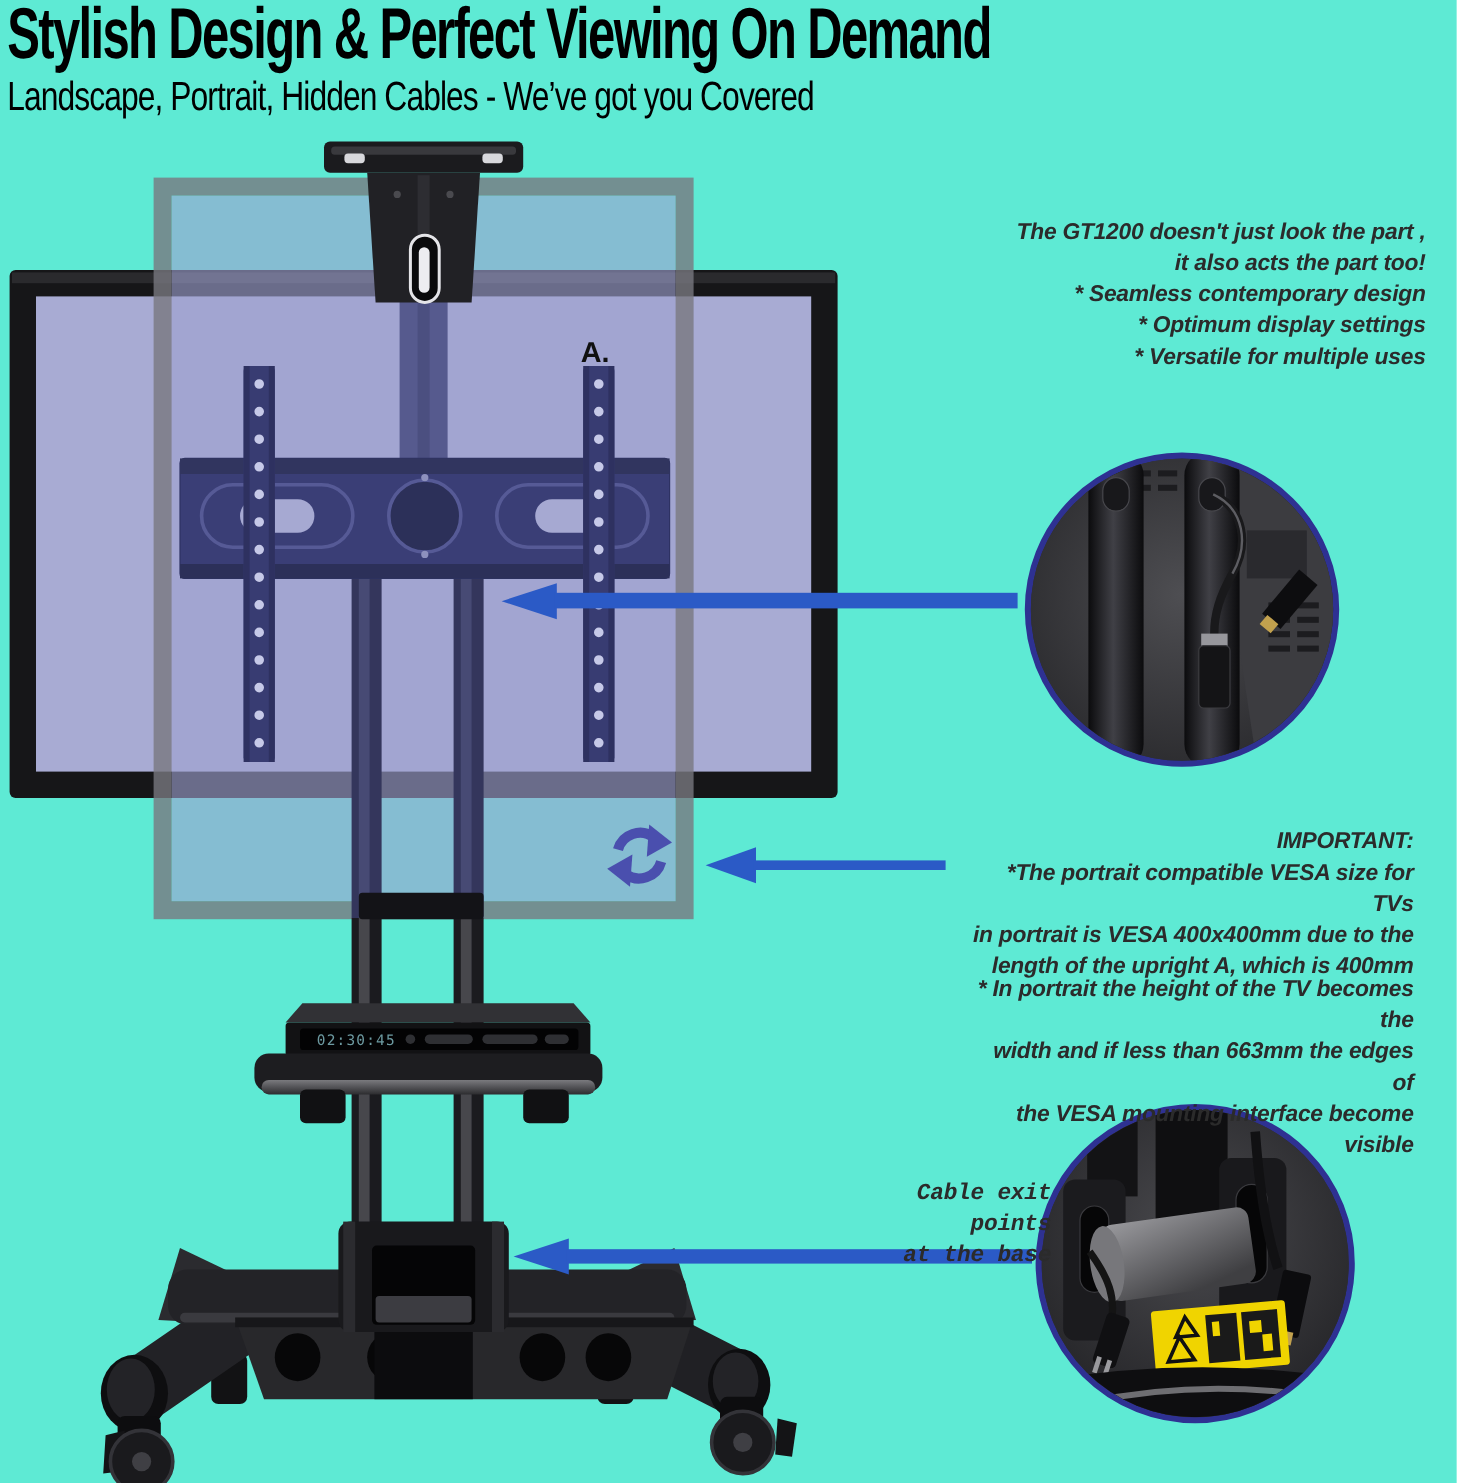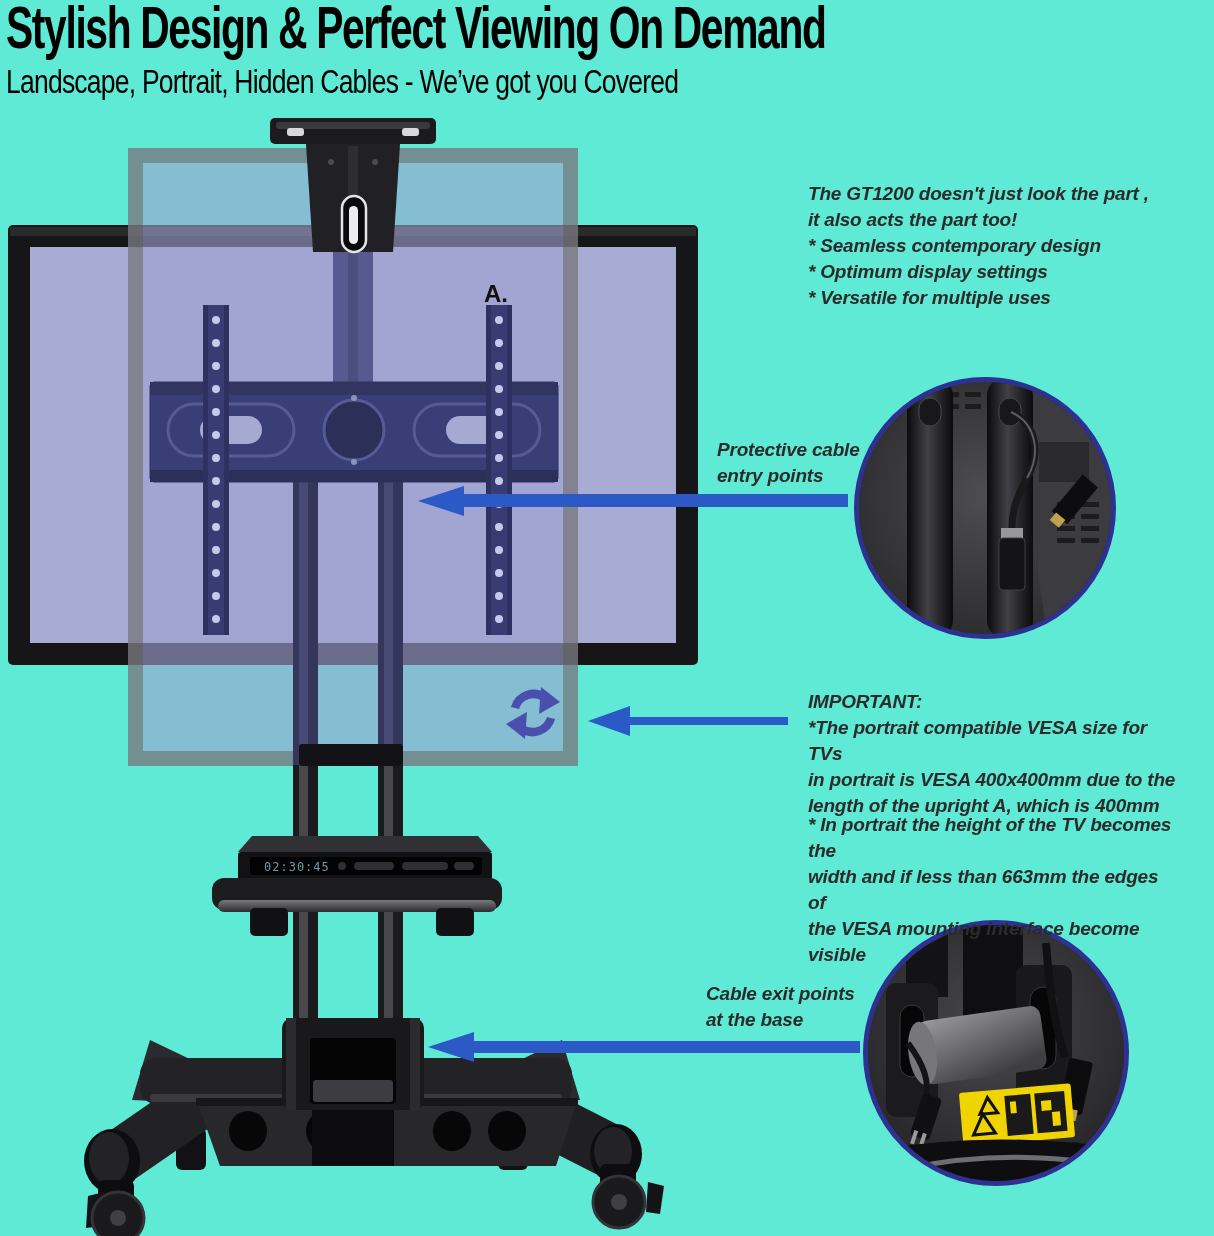--- a/index.html
+++ b/index.html
@@ -14,20 +14,21 @@
   }
   .subtitle{
     position:absolute;left:6px;top:60px;margin:0;color:#000;
     font-size:34px;font-weight:normal;letter-spacing:-1px;line-height:42px;
     transform:scaleX(.78);transform-origin:0 0;white-space:nowrap;
   }
   .note{
     position:absolute;color:#2b2b2b;font-style:italic;font-weight:bold;
     font-size:19px;line-height:26px;letter-spacing:-.2px;white-space:pre-line;
     z-index:5;
+    text-align:right;
   }
   .stand-svg{position:absolute;left:0;top:0;z-index:1;}
   
   .arrow{position:absolute;z-index:4;}
   .arrow-head{
     position:absolute;left:0;top:0;width:0;height:0;border-style:solid;
     border-color:transparent var(--arrow-blue) transparent transparent;
   }
   .arrow-shaft{position:absolute;right:0;background:var(--arrow-blue);}
   
@@ -206,33 +207,31 @@
       </g>
     </g>
   </svg>
 
   <div class="note" style="left:808px;top:181px;width:380px;">The GT1200 doesn't just look the part ,
 it also acts the part too!
 * Seamless contemporary design
 * Optimum display settings
 * Versatile for multiple uses</div>
 
-  <div class="note" style="left:717px;top:437px;width:170px;">Protective cable
-entry points</div>
 
   <div class="note" style="left:808px;top:689px;width:370px;">IMPORTANT:
 *The portrait compatible VESA size for TVs
 in portrait  is VESA 400x400mm due to the
 length of the upright A, which is 400mm</div>
 
   <div class="note" style="left:808px;top:799px;width:370px;margin-top:13px;">* In portrait the height of the TV becomes the
 width and if less than 663mm the edges of
 the VESA mounting interface become visible</div>
 
-  <div class="note" style="left:706px;top:981px;width:170px;">Cable exit points
+  <div class="note" style="left:706px;top:981px;width:170px;font-family:Liberation Mono, monospace;">Cable exit points
 at the base</div>
 
   <div class="arrow" style="left:418px;top:486px;width:430px;height:30px;">
     <div class="arrow-head" style="border-width:15px 46px 15px 0;"></div>
     <div class="arrow-shaft" style="left:44px;top:8px;height:13px;"></div>
   </div>
   <div class="arrow" style="left:588px;top:706px;width:200px;height:30px;">
     <div class="arrow-head" style="border-width:15px 42px 15px 0;"></div>
     <div class="arrow-shaft" style="left:40px;top:11px;height:8px;"></div>
   </div>

